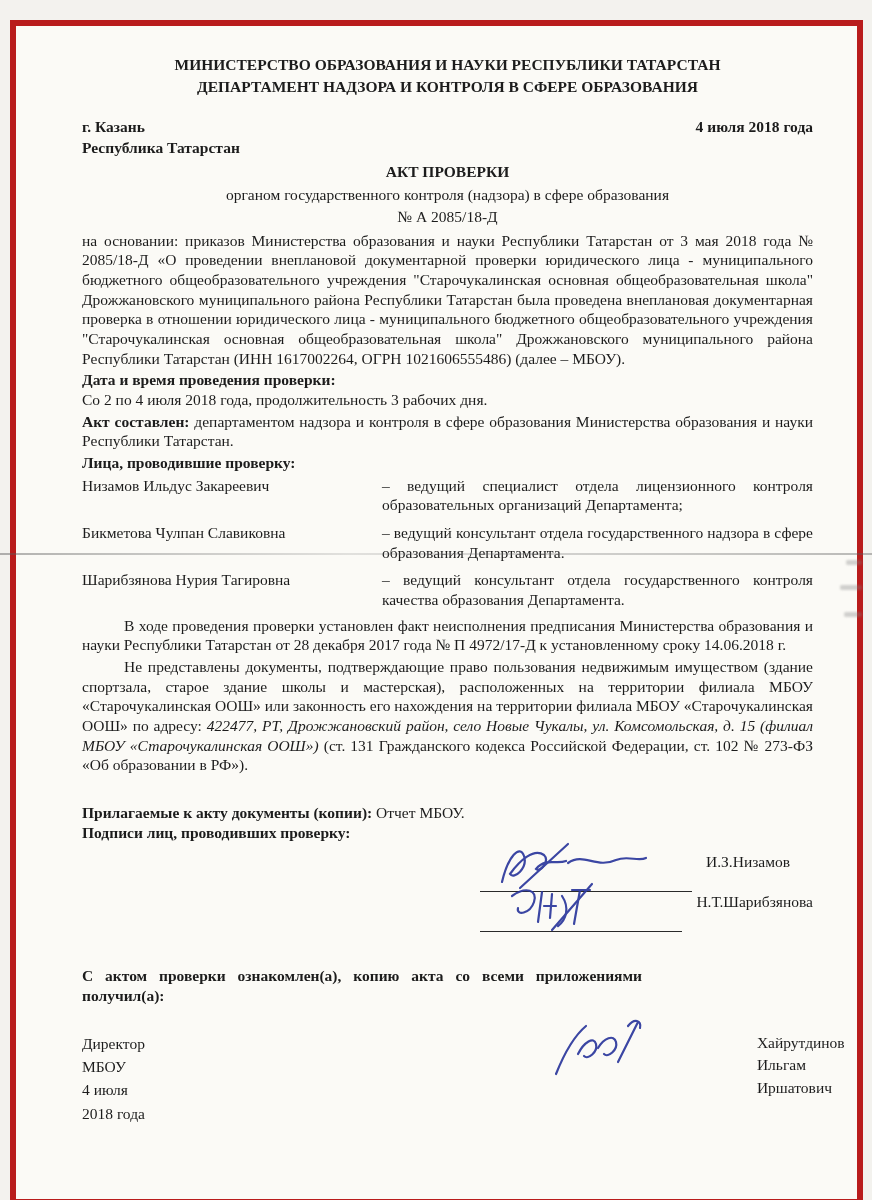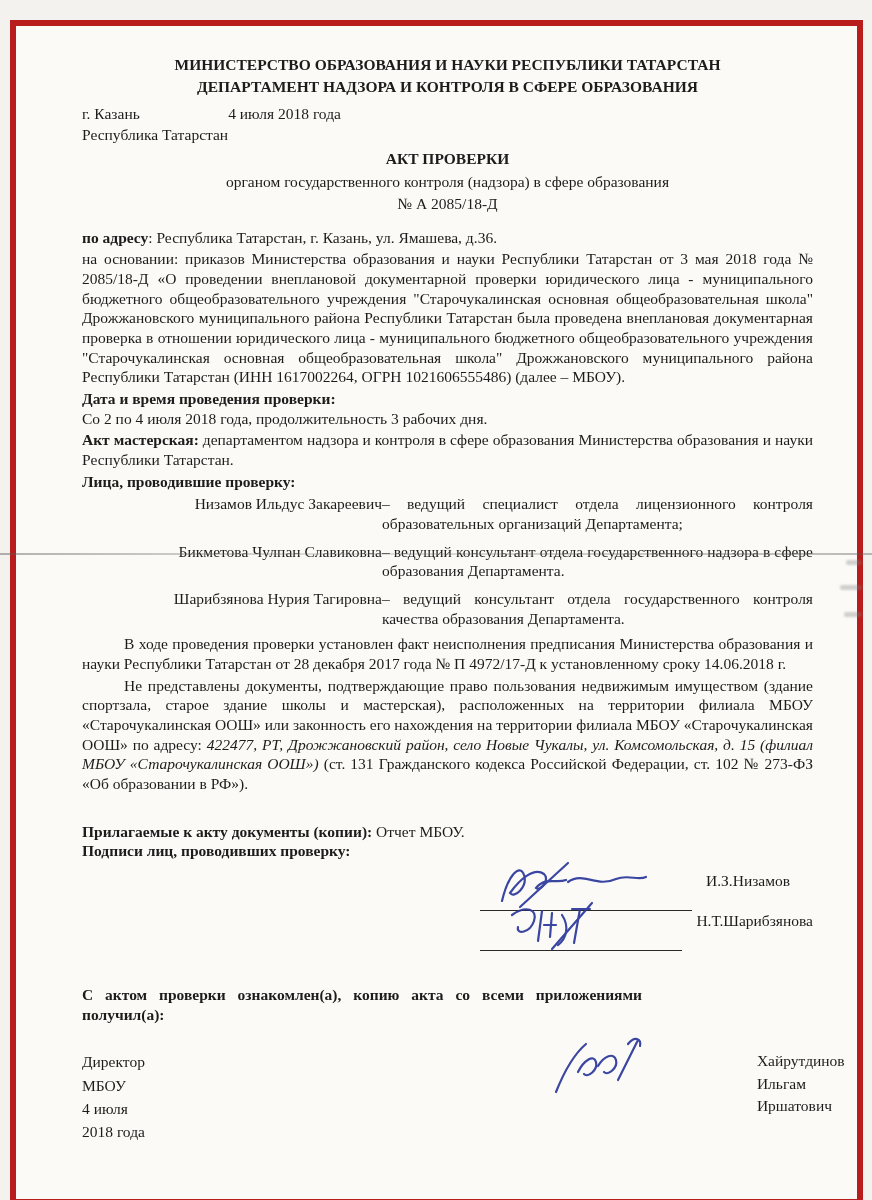--- a/index.html
+++ b/index.html
@@ -18,28 +18,28 @@
     border: 6px solid #b91c1c;
     background: #fbfaf6;
     padding: 22px 44px 0 66px;
     font-size: 15.5px;
     line-height: 1.27;
   }
   .center { text-align: center; }
   .bold { font-weight: bold; }
   .justify { text-align: justify; }
   .header { font-weight: bold; font-size: 15.5px; line-height: 1.4; margin-top: 6px; }
-  .meta-row { display: flex; justify-content: flex-start; margin-top: 7px; }
+  .meta-row { display: flex; justify-content: space-between; margin-top: 20px; font-weight: bold; }
   .meta-left div { line-height: 1.35; }
   .title-block { margin-top: 2px; line-height: 1.45; }
   .para { margin-top: 2px; }
   .indent { text-indent: 42px; }
   .inspectors-label { margin-top: 2px; }
   .inspector-row { display: flex; margin-top: 3px; }
-  .inspector-name { width: 300px; flex: 0 0 300px; text-align: right; }
+  .inspector-name { width: 300px; flex: 0 0 300px; }
   .inspector-role { flex: 1; text-align: justify; }
   .attach-block { margin-top: 28px; }
   .sig-block { margin-left: 398px; margin-top: 10px; }
   .sig-row { position: relative; height: 40px; display: flex; align-items: flex-start; }
   .sig-line { width: 212px; border-bottom: 1.6px solid #2a2a2a; height: 100%; }
   .sig-name { padding-left: 14px; padding-bottom: 1px; }
   .sig-art { position: absolute; left: 8px; bottom: -4px; pointer-events: none; }
   .ack { margin-top: 34px; width: 560px; text-align: justify; font-weight: bold; word-spacing: 6px; }
   .director-row { display: flex; margin-top: 26px; align-items: flex-start; position: relative; }
   .director-left { width: 300px; line-height: 1.5; }
@@ -73,33 +73,30 @@
     </div>
     <div class="meta-right">4 июля  2018 года</div>
   </div>
 
   <div class="title-block center">
     <div class="bold">АКТ ПРОВЕРКИ</div>
     <div>органом государственного контроля (надзора) в сфере образования</div>
     <div>№ А 2085/18-Д</div>
   </div>
 
-  <div class="para justify" style="margin-top:12px;">
-    <span class="bold">по адресу</span><span>: Республика Татарстан, г. Казань, ул.  Ямашева, д.36.</span>
-  </div>
 
   <div class="para justify">на основании: приказов Министерства образования и науки Республики Татарстан от 3 мая 2018 года № 2085/18-Д «О проведении внеплановой документарной проверки юридического лица - муниципального бюджетного общеобразовательного учреждения "Старочукалинская основная общеобразовательная школа" Дрожжановского муниципального района Республики Татарстан была проведена внеплановая документарная проверка в отношении юридического лица - муниципального бюджетного общеобразовательного учреждения "Старочукалинская основная общеобразовательная школа" Дрожжановского муниципального района Республики Татарстан (ИНН 1617002264, ОГРН 1021606555486) (далее – МБОУ).</div>
 
   <div class="para">
     <div class="bold">Дата и время проведения проверки:</div>
     <div>Со 2 по 4 июля  2018 года, продолжительность 3  рабочих  дня.</div>
   </div>
 
   <div class="para justify">
-    <span class="bold">Акт  мастерская:</span><span> департаментом  надзора  и  контроля  в  сфере  образования  Министерства образования и науки Республики Татарстан.</span>
+    <span class="bold">Акт  составлен:</span><span> департаментом  надзора  и  контроля  в  сфере  образования  Министерства образования и науки Республики Татарстан.</span>
   </div>
 
   <div class="para bold inspectors-label">Лица, проводившие проверку:</div>
 
   <div class="inspector-row">
     <div class="inspector-name">Низамов Ильдус Закареевич</div>
     <div class="inspector-role">– ведущий специалист отдела лицензионного контроля образовательных организаций Департамента;</div>
   </div>
   <div class="inspector-row" style="margin-top:8px;">
     <div class="inspector-name">Бикметова Чулпан Славиковна</div>

